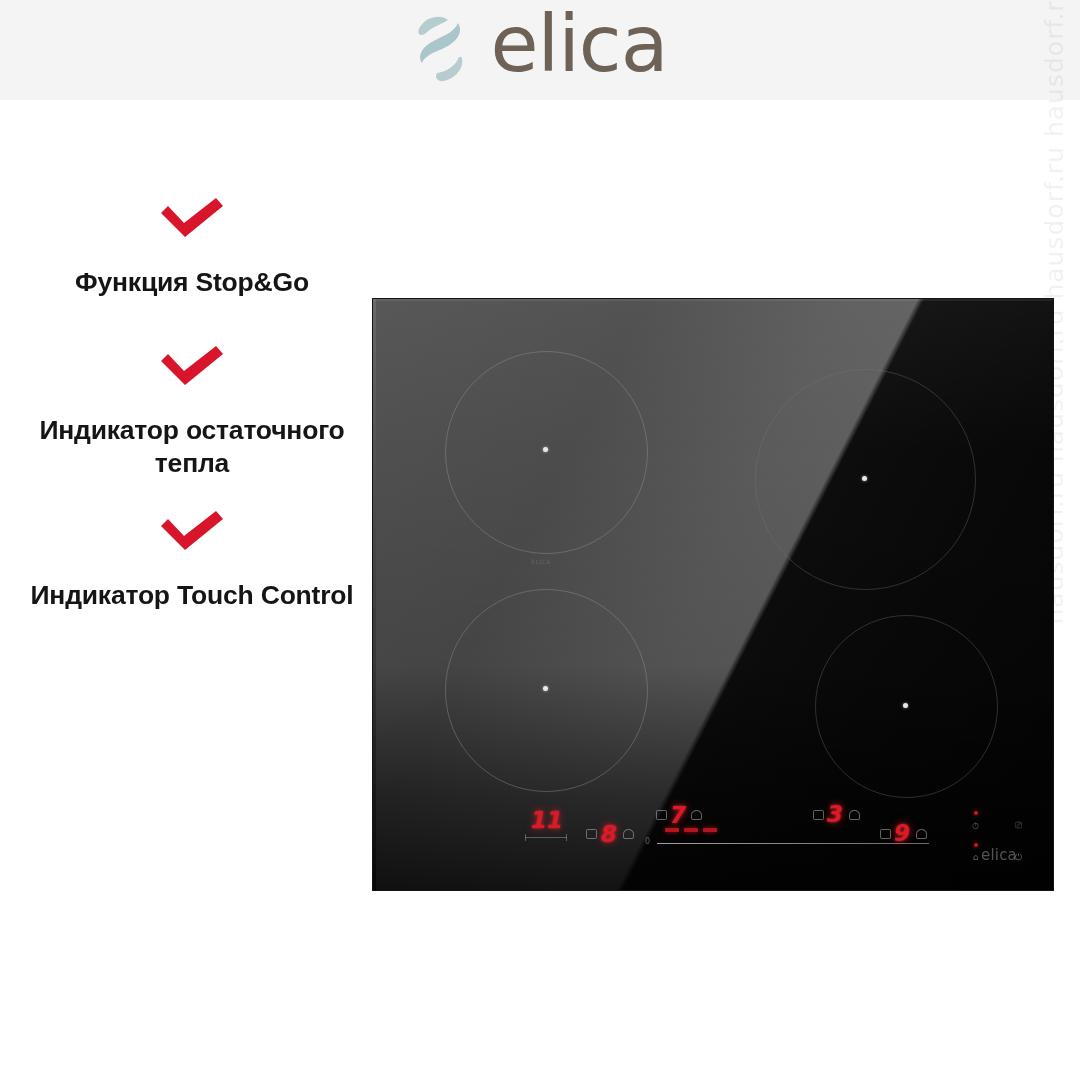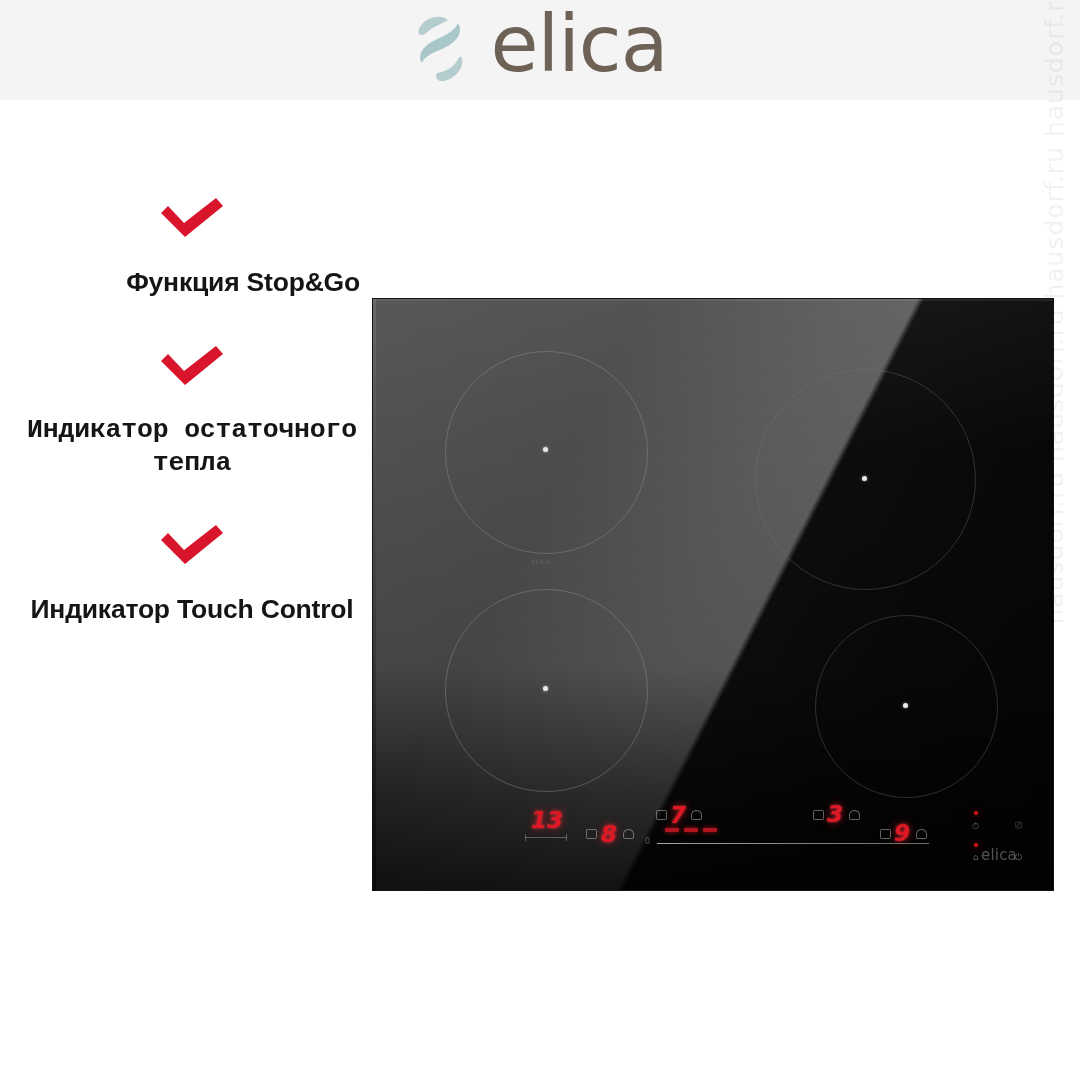--- a/index.html
+++ b/index.html
@@ -64,22 +64,22 @@
     display: block;
     margin: 0 auto 26px auto;
   }
   .feature-label {
     font-size: 26.5px;
     font-weight: 700;
     line-height: 1.22;
     color: #151515;
     letter-spacing: -0.2px;
   }
-  .feature-1 { margin-bottom: 46px; text-align: right; }
-  .feature-2 { margin-bottom: 44px; font-family: Liberation Mono, monospace; }
+  .feature-1 { margin-bottom: 46px; }
+  .feature-2 { margin-bottom: 30px; }
 
   
   .hob {
     position: absolute;
     left: 373px;
     top: 299px;
     width: 680px;
     height: 591px;
     overflow: hidden;
     background: #0b0b0b;
@@ -330,21 +330,21 @@
   <div class="zone zone-bl"></div>
   <div class="zone-dot dot-bl"></div>
 
   <div class="zone zone-br zone-dark"></div>
   <div class="zone-dot dot-br"></div>
 
   <div class="zone-badge">ELICA</div>
 
   <div class="panel">
 
-    <div class="seg" style="left:158px; top:10px;">13</div>
+    <div class="seg" style="left:158px; top:10px;">11</div>
     <div class="bridge-group">
       <div class="bridge-bar"></div>
       <div class="bridge-tick" style="left:2px;"></div>
       <div class="bridge-tick" style="left:43px;"></div>
     </div>
 
     <div class="touch-icon" style="left:213px; top:30px;"></div>
     <div class="seg" style="left:228px; top:24px;">8</div>
     <div class="touch-icon" style="left:250px; top:30px; border-radius:50% 50% 2px 2px;"></div>
 

